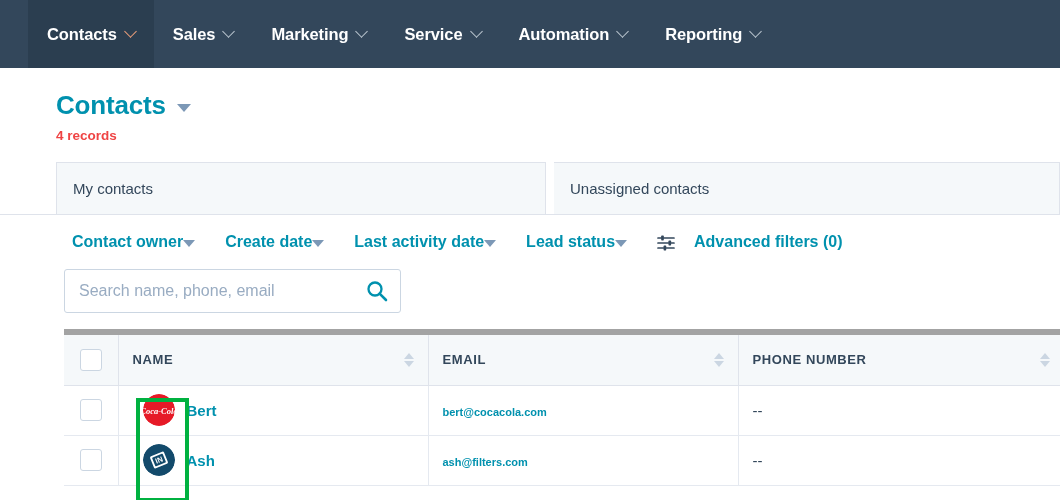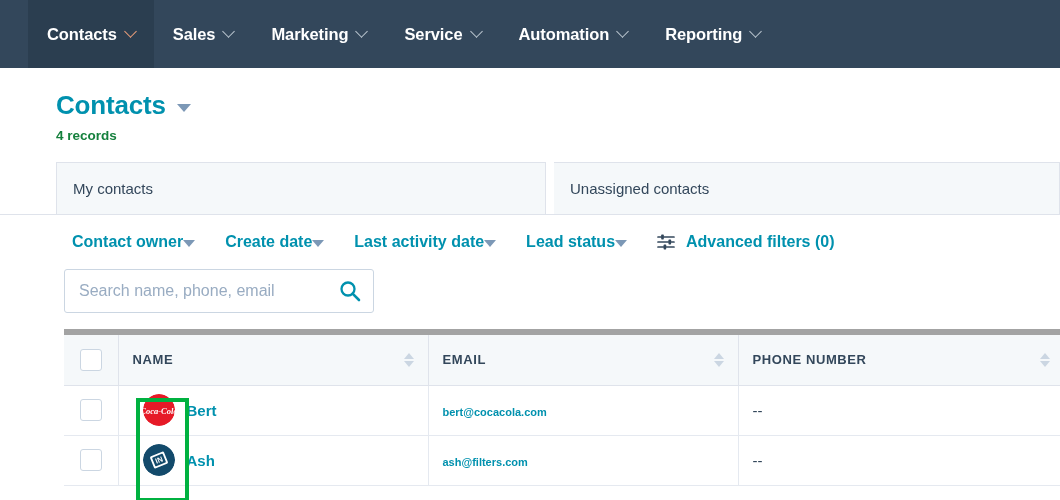--- a/index.html
+++ b/index.html
@@ -52,21 +52,21 @@
   .caret-down {
     width: 0; height: 0;
     border-left: 7px solid transparent;
     border-right: 7px solid transparent;
     border-top: 8px solid #7c98b6;
     margin-top: 5px;
     cursor: pointer;
   }
   .record-count {
     margin-top: 7px;
-    color: #15803d;
+    color: #ef4444;
     font-size: 13.5px;
     font-weight: bold;
   }
 
   
   .tabs-wrap {
     margin-top: 19px;
     padding-left: 56px;
     display: flex;
     border-bottom: 1px solid #dfe3eb;
@@ -111,21 +111,21 @@
     border-right: 6px solid transparent;
     border-top: 7px solid #7c98b6;
     margin-top: 3px;
   }
   .tune-icon { display: block; }
 
   
   .search-row { padding-left: 64px; }
   .search-box {
     position: relative;
-    width: 310px; height: 44px;
+    width: 337px; height: 44px;
     border: 1px solid #cbd6e2;
     border-radius: 3px;
     background: #fff;
     display: flex;
     align-items: center;
   }
   .search-box input {
     border: none;
     outline: none;
     background: transparent;
@@ -284,21 +284,21 @@
       <span class="caret-sm"></span>
     </div>
     <div class="filter">
       <span>Last activity date</span>
       <span class="caret-sm"></span>
     </div>
     <div class="filter">
       <span>Lead status</span>
       <span class="caret-sm"></span>
     </div>
-    <div class="filter" style="gap:10px;">
+    <div class="filter" style="gap:18px;align-items:flex-end;">
       <svg class="tune-icon" width="19" height="16" viewBox="0 0 19 16">
         <g stroke="#33475b" stroke-width="1.7" stroke-linecap="round">
           <line x1="1" y1="3" x2="17" y2="3"></line>
           <line x1="1" y1="8" x2="17" y2="8"></line>
           <line x1="1" y1="13" x2="17" y2="13"></line>
         </g>
         <g fill="#33475b">
           <rect x="4.2" y="0.6" width="2.6" height="4.8" rx="0.6"></rect>
           <rect x="11.5" y="5.6" width="2.6" height="4.8" rx="0.6"></rect>
           <rect x="6.6" y="10.6" width="2.6" height="4.8" rx="0.6"></rect>

